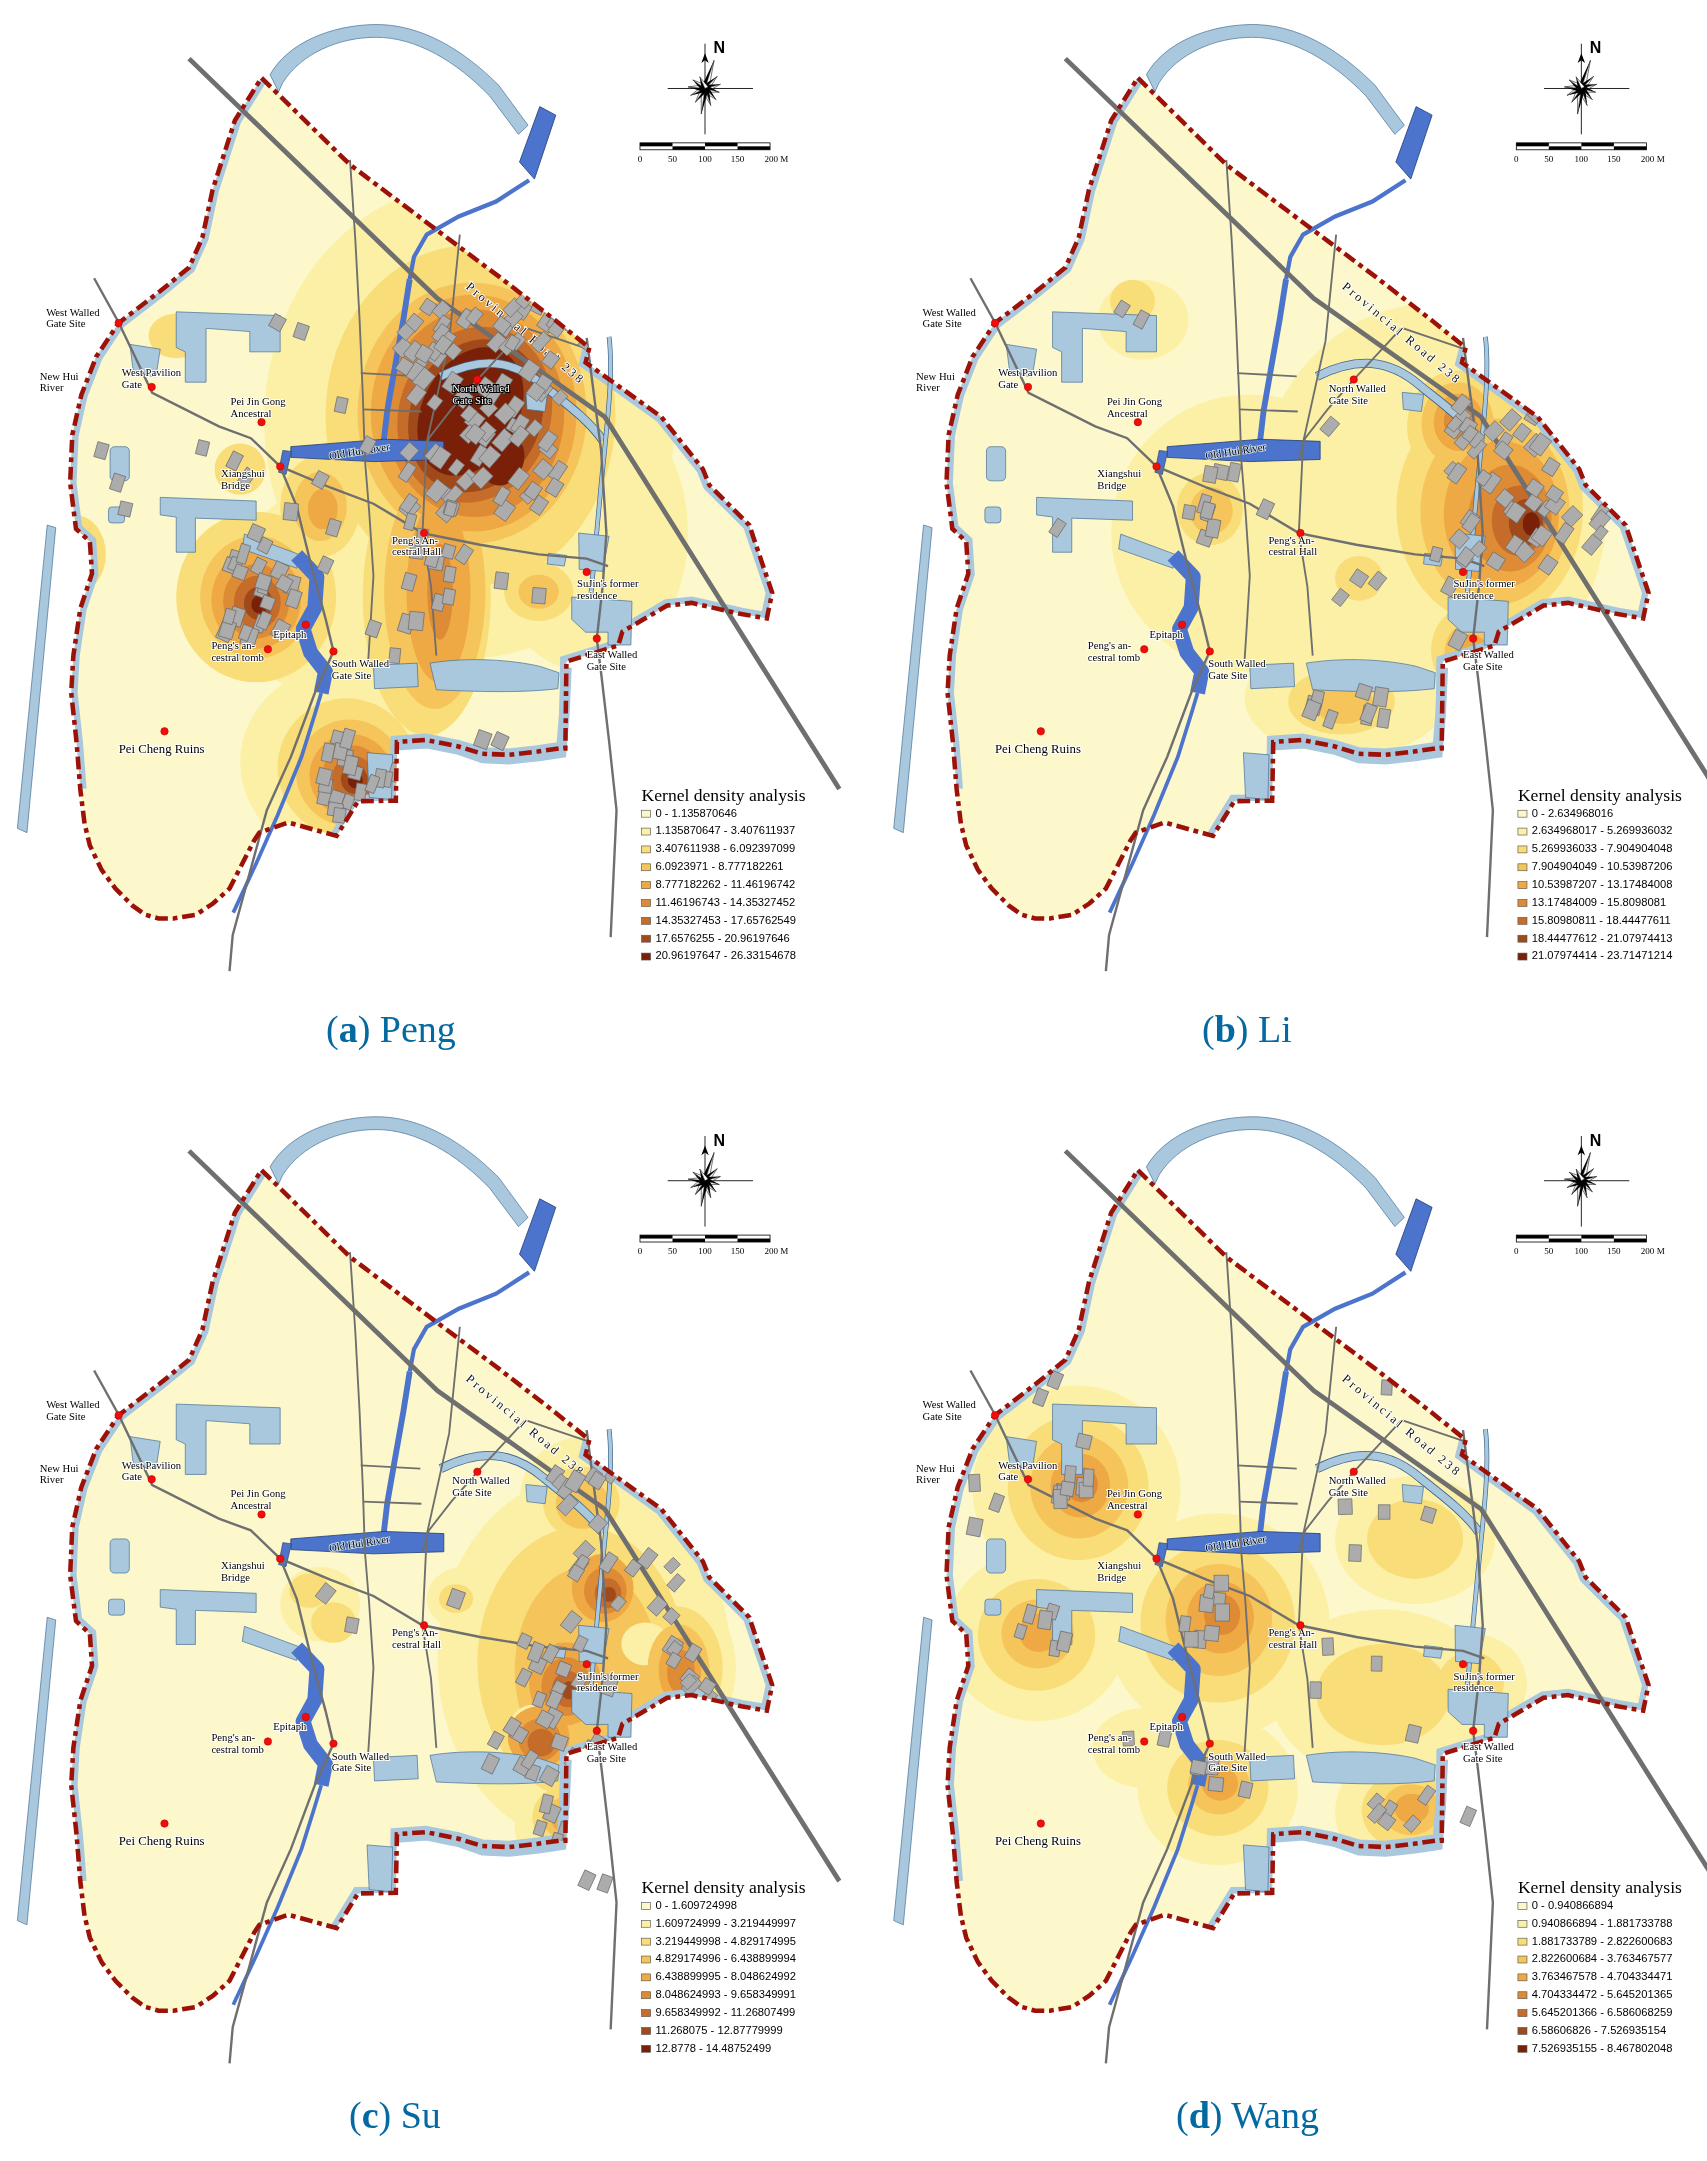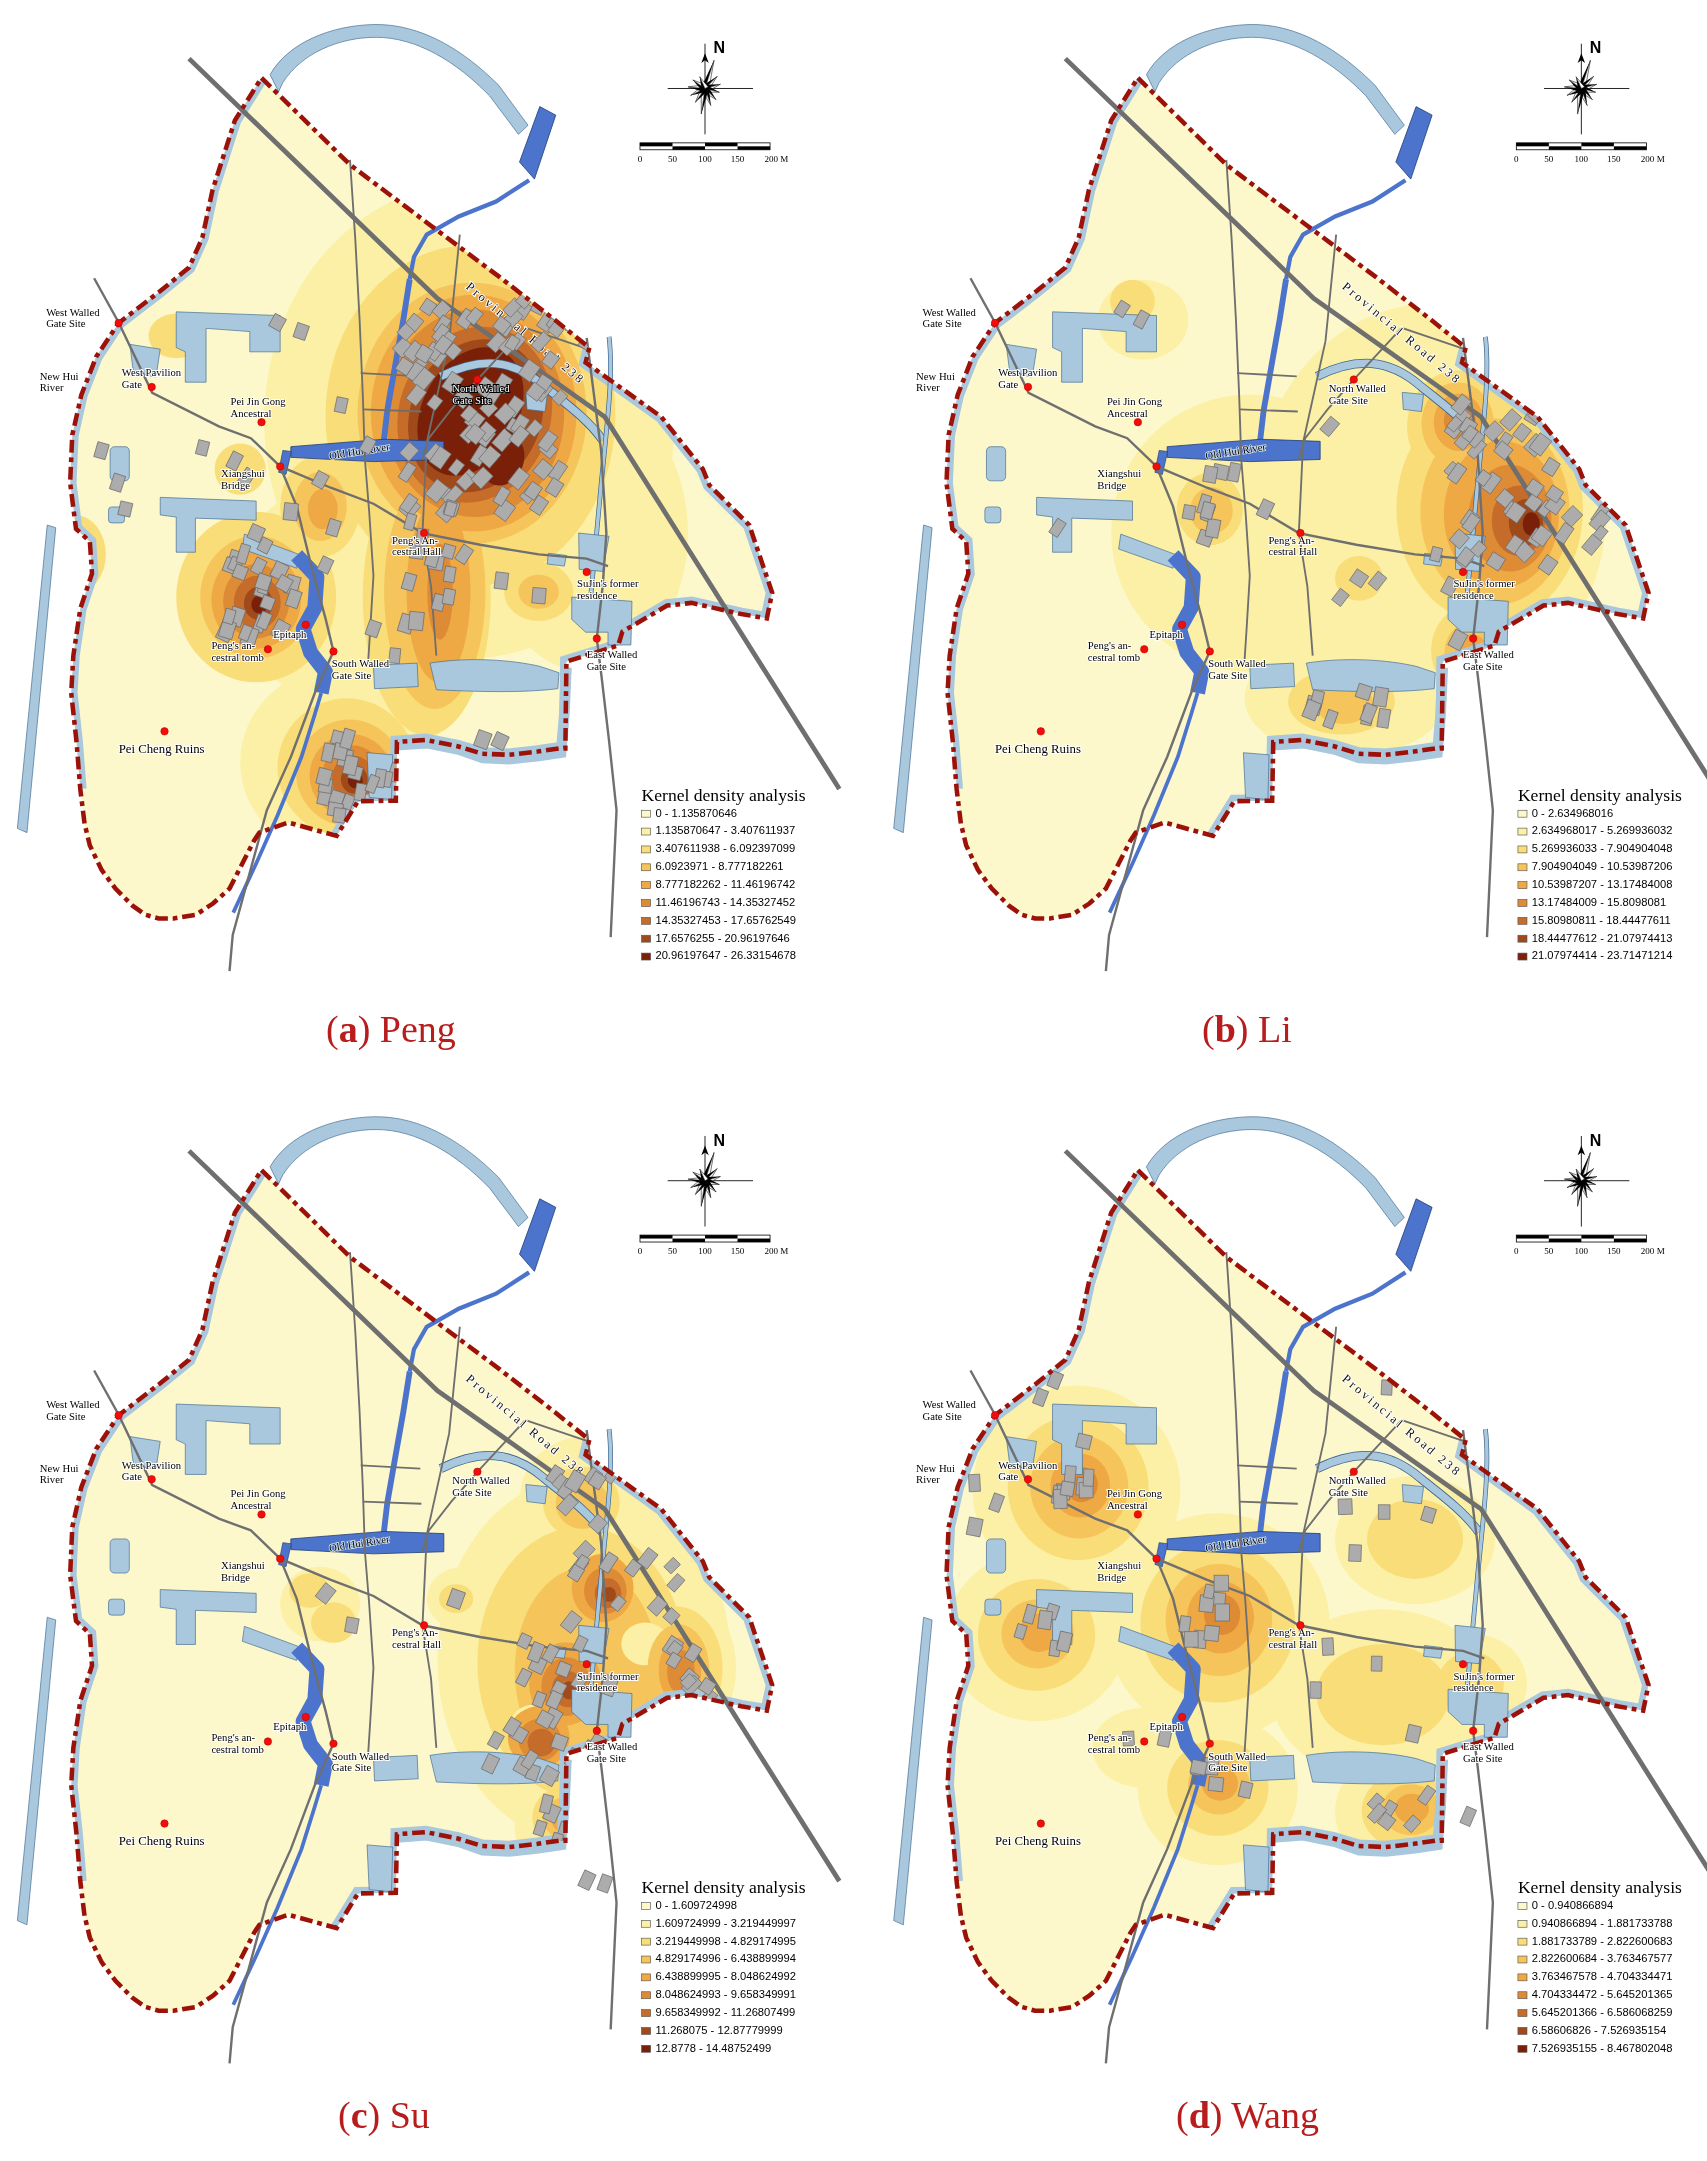--- a/index.html
+++ b/index.html
@@ -1,15 +1,15 @@
 <!DOCTYPE html>
 <html style="font-size:8.5px"><head><meta charset="utf-8">
 <style>
 html,body{margin:0;padding:0;background:#fff;width:1708px;height:2161px;overflow:hidden}
-.cap{position:absolute;font-family:"Liberation Serif",serif;font-size:38px;color:#b91c1c;white-space:nowrap}
+.cap{position:absolute;font-family:"Liberation Serif",serif;font-size:38px;color:#0369a1;white-space:nowrap}
 </style></head>
 <body>
 <svg width="1708" height="2161" viewBox="0 0 3203 4054" style="position:absolute;left:0;top:0" xmlns="http://www.w3.org/2000/svg">
 <defs>
 <clipPath id="clipB">
         <polygon points="490,146 656,309 806,422 937,520 1040,600 1105,652 1098,680 1240,782 1318,880 1330,910 1405,985 1448,1112 1438,1160 1390,1152 1297,1131 1251,1136 1167,1185 1159,1211 1062,1241 1060,1404 1048,1404 1008,1410 954,1416 904,1414 858,1400 798,1388 744,1392 742,1502 671,1503 631,1568 540,1543 486,1562 476,1577 455,1618 430,1667 399,1695 367,1716 325,1723 297,1723 272,1716 248,1699 216,1667 190,1632 168,1586 158,1545 150,1480 143,1392 133,1300 137,1230 150,1142 172,1076 168,1016 142,992 131,906 135,816 152,741 180,669 222,606 300,546 354,502 379,446 398,357 440,226"></polygon>
       </clipPath>
 <g id="rivers">
 
 <polygon points="88,985 104,990 50,1562 32,1554" fill="#A9C8DD" stroke="#3A648E" stroke-width="1.2"></polygon>
@@ -879,15 +879,15 @@
         <rect x="1203" y="1788.0" width="17" height="13" fill="#7A2008" stroke="#555" stroke-width="1.2"></rect>
         <text x="1229" y="1800.0" font-size="21" font-family="Liberation Sans, sans-serif" fill="#000">7.526935155 - 8.467802048</text>
       </g>
 </g>
 </svg>
 
 <div class="cap" style="left:326px;top:1007px">(<b>a</b>) Peng</div>
 
 <div class="cap" style="left:1202px;top:1007px">(<b>b</b>) Li</div>
 
-<div class="cap" style="left:338px;top:2093px">(<b>c</b>) Su</div>
+<div class="cap" style="left:349px;top:2093px">(<b>c</b>) Su</div>
 
 <div class="cap" style="left:1176px;top:2093px">(<b>d</b>) Wang</div>
 
 </body></html>

